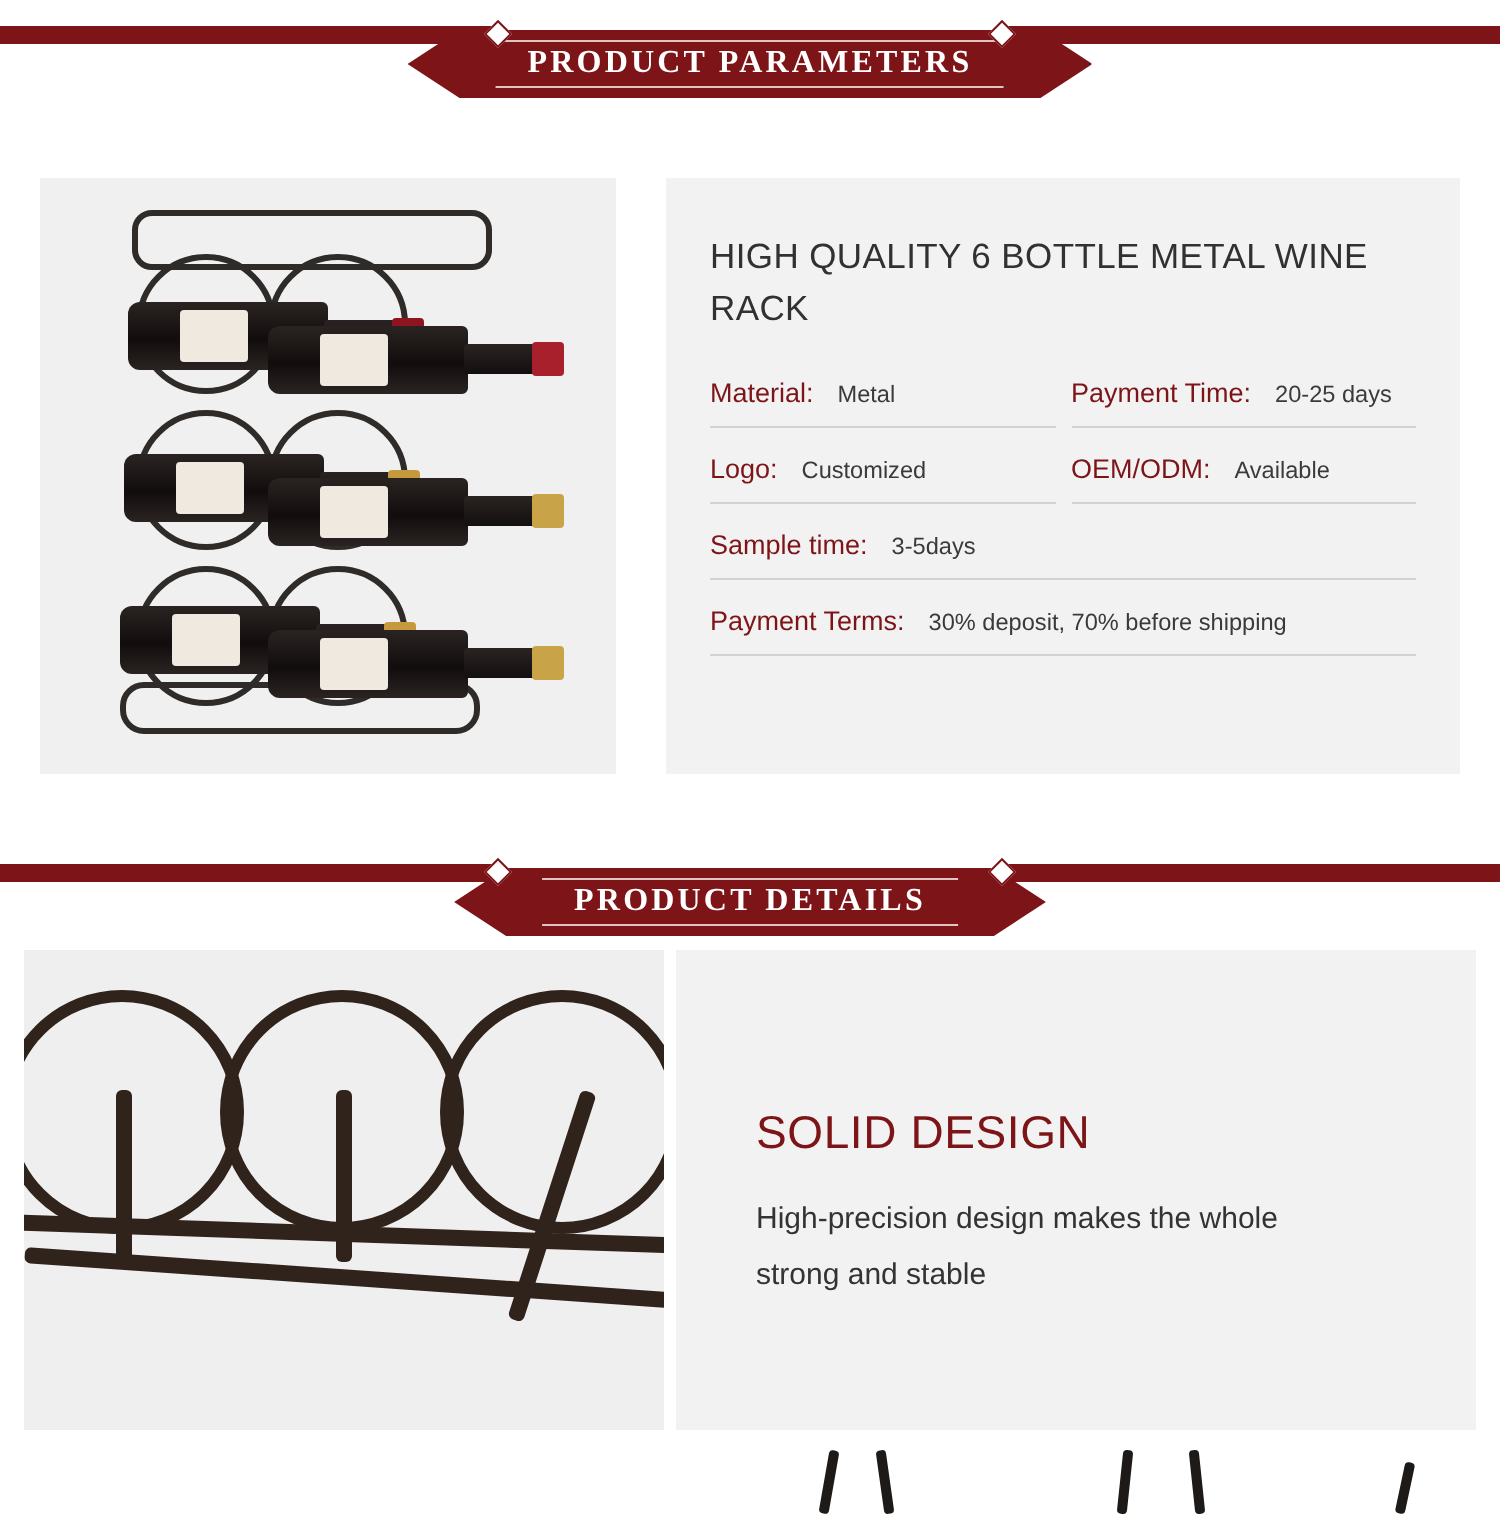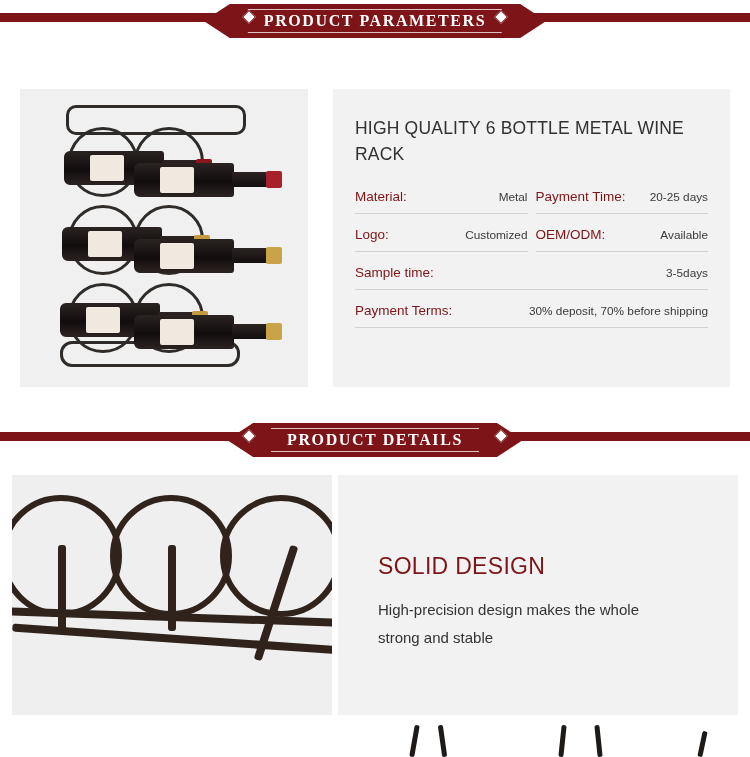--- a/index.html
+++ b/index.html
@@ -29,21 +29,21 @@
     height: 9px;
     background: #7d1417;
   }
   .banner .bar-left { left: 0; width: 248px; }
   .banner .bar-right { right: 0; width: 248px; }
 
   .banner .plate {
     position: absolute;
     left: 50%;
     transform: translateX(-50%);
-    top: 4px;
+    top: 15px;
     height: 34px;
     background: #7d1417;
     color: #fff;
     display: flex;
     align-items: center;
     justify-content: center;
     padding: 0 44px;
     clip-path: polygon(26px 0, calc(100% - 26px) 0, 100% 50%, calc(100% - 26px) 100%, 26px 100%, 0 50%);
   }
   .banner .plate-inner {
@@ -99,21 +99,20 @@
   .param-row {
     display: flex;
     margin-bottom: 13px;
   }
   .param-cell {
     display: flex;
     align-items: baseline;
     border-bottom: 1px solid #d2d2d2;
     padding-bottom: 4px;
     min-height: 25px;
-    justify-content: space-between;
   }
   .param-cell.half { width: 50%; }
   .param-cell.full { width: 100%; }
   .param-cell + .param-cell { margin-left: 8px; }
   .param-label {
     color: #7d1417;
     font-size: 13.5px;
     white-space: nowrap;
   }
   .param-value {

